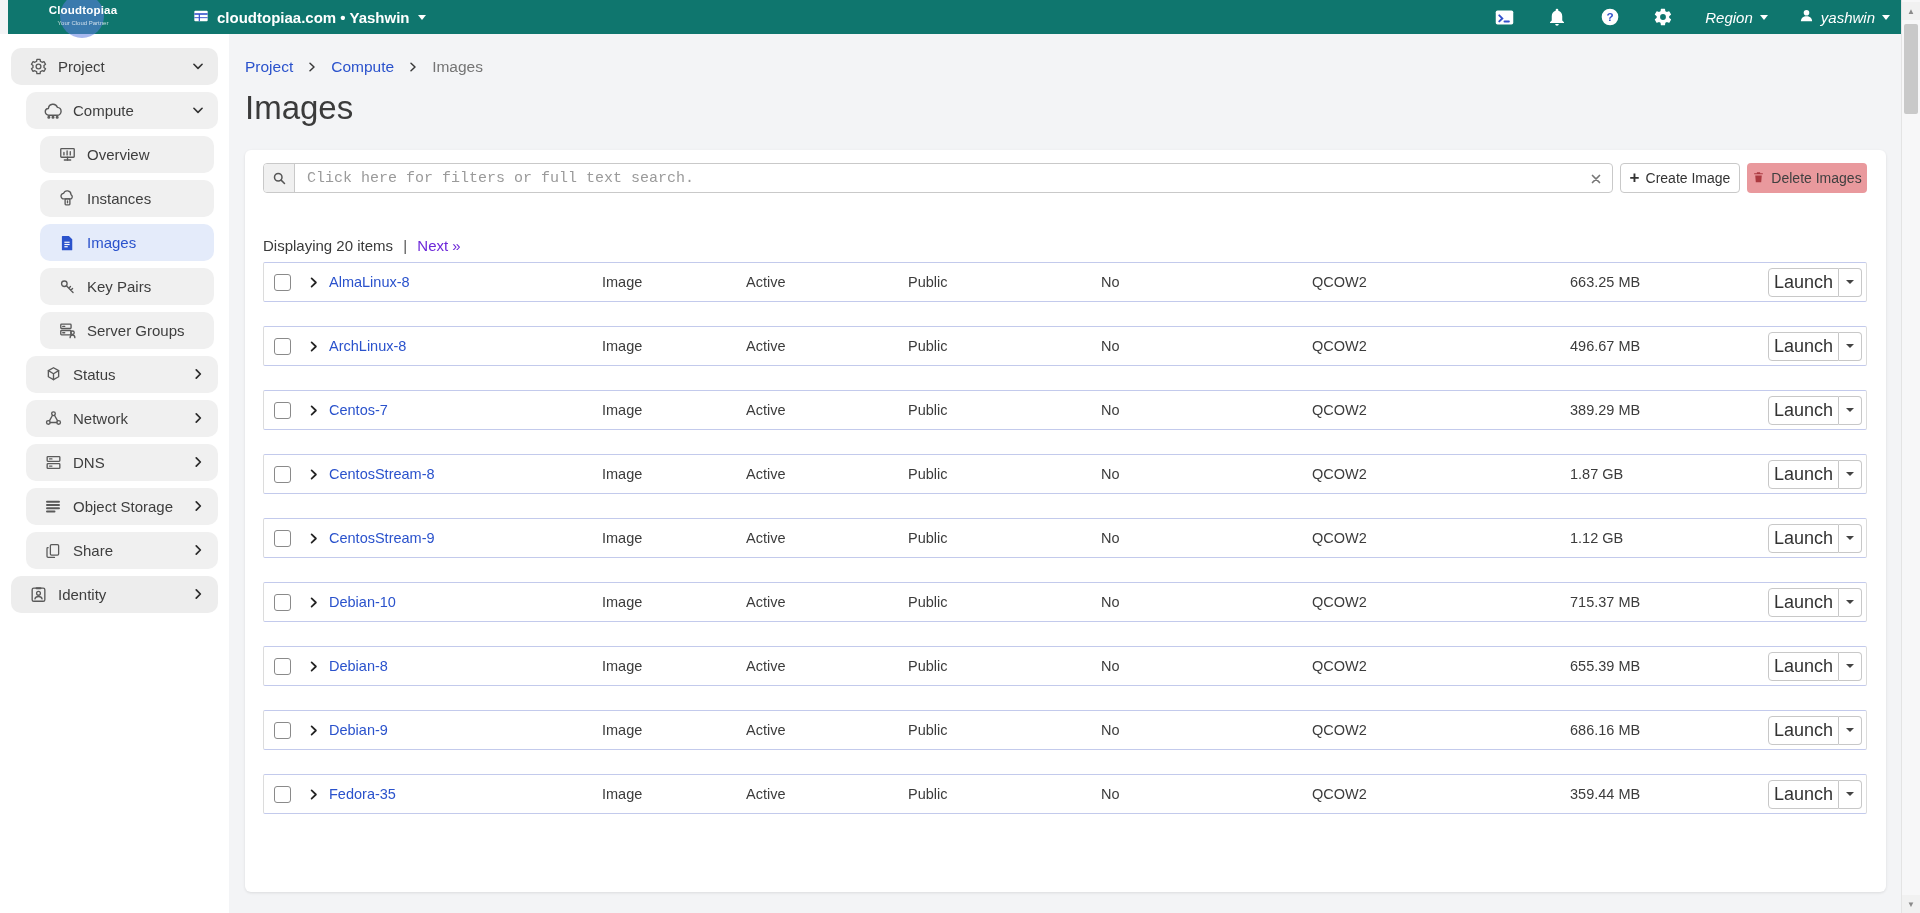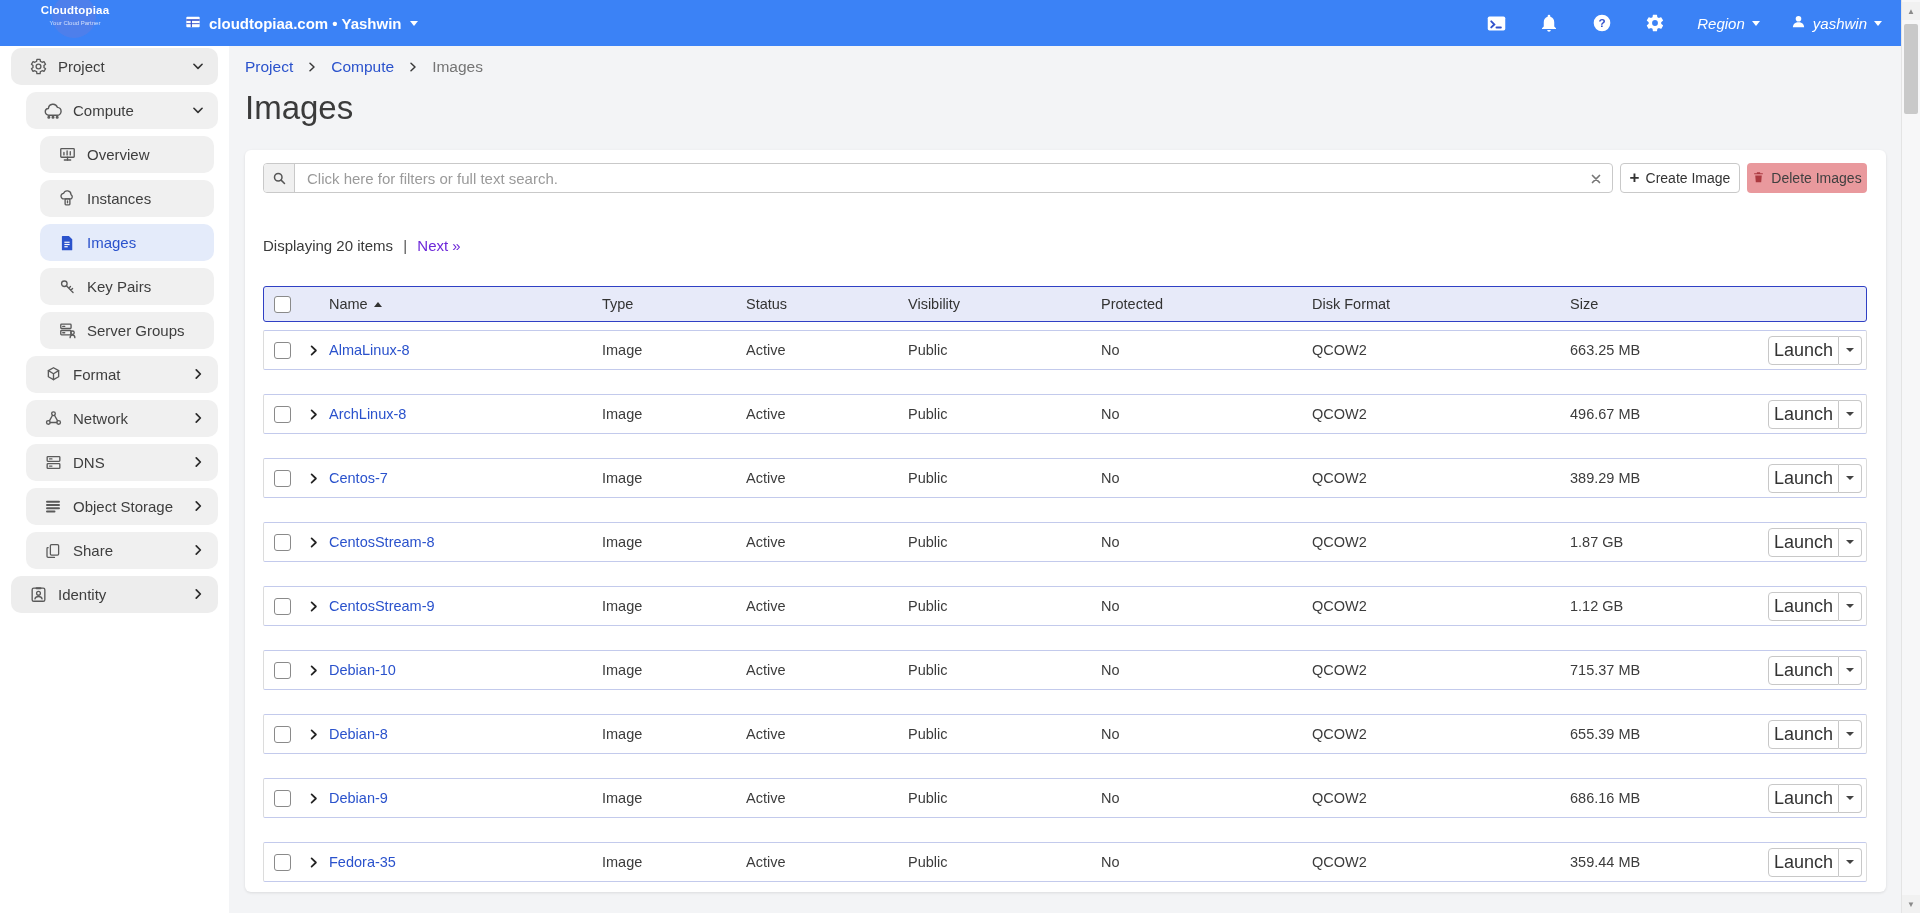--- a/index.html
+++ b/index.html
@@ -1,21 +1,21 @@
 <!DOCTYPE html>
 <html><head>
 <meta charset="utf-8">
 <style>
   * { margin:0; padding:0; box-sizing:border-box; }
   html,body { width:1920px; height:913px; overflow:hidden;
     font-family:"Liberation Sans", sans-serif; background:#f3f4f6; }
 
   
-  .navbar { position:fixed; left:0; top:0; width:1901px; height:46px;
-    background:#3b82f6; display:flex; align-items:center; z-index:50; }
+  .navbar { position:fixed; left:8px; top:0; width:1901px; height:34px;
+    background:#0f766e; display:flex; align-items:center; z-index:50; }
   .logo { position:absolute; left:30px; top:0; height:34px; width:90px; text-align:center; }
   .logo-circle { position:absolute; left:22px; top:-6px; width:44px; height:44px;
     border-radius:50%; background:rgba(95,125,225,.55); }
   .brand { position:relative; color:#fff; font-weight:bold; font-size:11.5px; line-height:20px; letter-spacing:.2px; }
   .tagline { position:relative; color:rgba(255,255,255,.75); font-size:6px; line-height:6px; }
   .nav-context { position:absolute; left:185px; display:flex; align-items:center; gap:8px;
     color:#fff; font-size:15px; font-weight:600; cursor:pointer; }
   .nav-right { position:absolute; right:19px; display:flex; align-items:center; gap:31px; }
   .nav-icon { width:22px; height:22px; display:flex; align-items:center; justify-content:center; cursor:pointer; }
   .nav-drop { display:flex; align-items:center; gap:7px; color:#fff; font-size:15px; cursor:pointer;font-style:italic; }
@@ -57,21 +57,21 @@
   .panel { margin:23px 15px 0 16px; height:742px; background:#fff; border-radius:6px;
     box-shadow:0 1px 3px rgba(0,0,0,.1); padding:13px 19px 0 18px; overflow:hidden; }
 
   
   .toolbar { display:flex; height:30px; }
   .search-group { flex:1; display:flex; border:1px solid #c9c9c9; border-radius:4px;
     background:#fff; position:relative; }
   .search-icon-box { width:31px; background:#f0f0f0; border-right:1px solid #c9c9c9;
     border-radius:3px 0 0 3px; display:flex; align-items:center; justify-content:center; cursor:pointer; }
   .search-input { flex:1; border:none; outline:none; font-size:15px; color:#333;
-    padding:0 34px 0 12px; font-family:Liberation Sans, sans-serif; background:transparent; }
+    padding:0 34px 0 12px; font-family:Liberation Mono, monospace; background:transparent; }
   .search-input::placeholder { color:#9a9a9a; }
   .search-clear { position:absolute; right:9px; top:7px; width:15px; height:15px; cursor:pointer;
     display:flex; align-items:center; justify-content:center; }
   .btn { height:30px; width:120px; margin-left:7px; border-radius:4px; font-size:14px;
     display:flex; align-items:center; justify-content:center; gap:6px; cursor:pointer;
     font-family:"Liberation Sans", sans-serif; }
   .btn-create { background:#fff; border:1px solid #c9c9c9; color:#333; }
   .plus-glyph { font-size:17px; font-weight:bold; line-height:1; margin-top:-2px; }
   .btn-delete { background:#e9999d; border:none; color:#404040; }
 
@@ -261,21 +261,21 @@
       <span class="side-label">Server Groups</span>
 
     </div>
     <div class="side-item lv1">
       <span class="side-icon">
         <svg viewBox="0 0 24 24" width="19" height="19" fill="none" stroke-width="1.7" stroke-linecap="round" stroke-linejoin="round">
           <path d="M12 3.5l6.5 3.7v7.6L12 18.5l-6.5-3.7V7.2z"></path>
           <path d="M5.5 7.2L12 11l6.5-3.8M12 11v7.5"></path>
         </svg>
       </span>
-      <span class="side-label">Format</span>
+      <span class="side-label">Status</span>
       <span class="side-chev"><svg viewBox="0 0 24 24" width="14" height="14">
           <path d="M9 5l7 7-7 7" stroke="#2b2b2b" stroke-width="3" fill="none" stroke-linecap="round" stroke-linejoin="round"></path>
         </svg></span>
     </div>
     <div class="side-item lv1">
       <span class="side-icon">
         <svg viewBox="0 0 24 24" width="19" height="19" fill="none" stroke-width="1.7" stroke-linecap="round" stroke-linejoin="round">
           <circle cx="12" cy="6" r="2.3"></circle>
           <circle cx="5.5" cy="17" r="2.3"></circle>
           <circle cx="18.5" cy="17" r="2.3"></circle>
@@ -400,37 +400,20 @@
         <span>Delete Images</span>
       </button>
     </div>
 
     <div class="summary">
       <span>Displaying 20 items</span>
       <span class="sep">|</span>
       <a class="next-link">Next »</a>
     </div>
 
-    <div class="grid thead">
-      <span class="cell c-check">
-          <span class="checkbox"></span>
-        </span>
-      <span></span>
-      <span class="th-name">
-        <span>Name</span>
-        <i class="tri-up"></i>
-      </span>
-      <span>Type</span>
-      <span>Status</span>
-      <span>Visibility</span>
-      <span>Protected</span>
-      <span>Disk Format</span>
-      <span>Size</span>
-      <span></span>
-    </div>
 
     <div>
       <div class="grid trow">
           <span class="cell c-check">
             <span class="checkbox"></span>
           </span>
           <span class="c-exp">
             <svg viewBox="0 0 24 24" width="13" height="13">
               <path d="M8.5 4.5l8 7.5-8 7.5" stroke="#222" stroke-width="3.2" fill="none" stroke-linecap="round" stroke-linejoin="round"></path>
             </svg>

